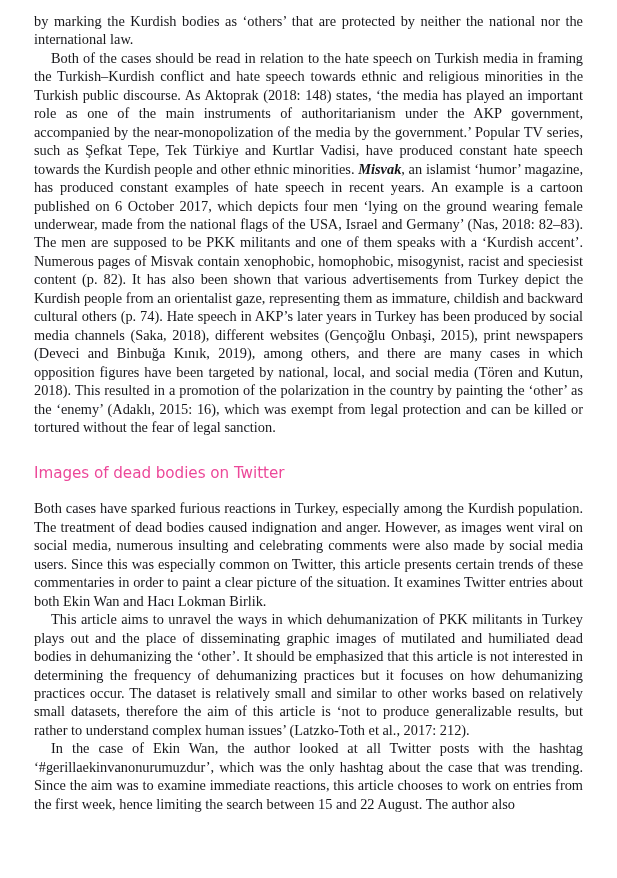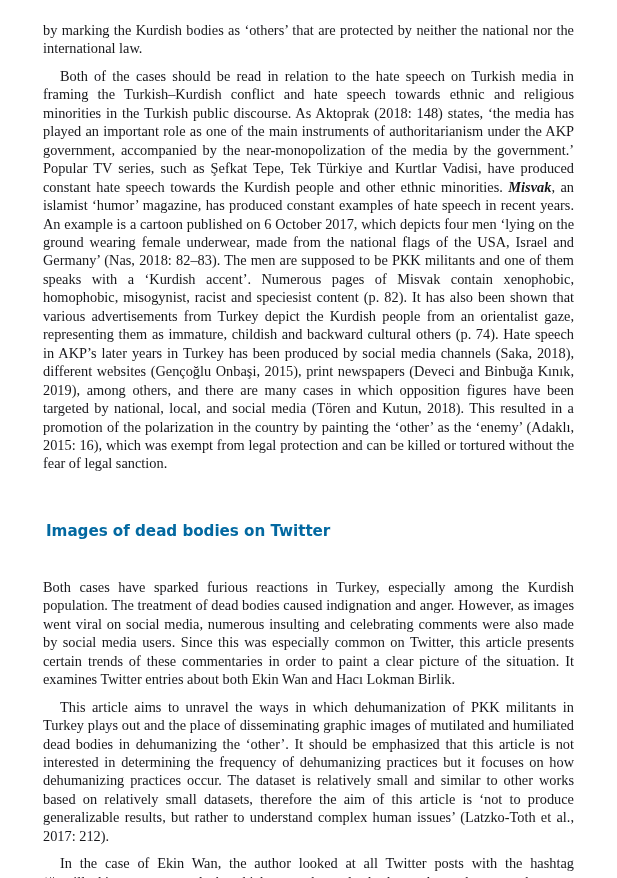--- a/index.html
+++ b/index.html
@@ -25,41 +25,41 @@
     background: #ffffff;
   }
 
   .body-text {
     font-family: "Liberation Serif", "DejaVu Serif", serif;
     font-size: 14.35px;
     line-height: 18.45px;
     text-align: justify;
     text-justify: inter-word;
     color: #16161a;
-    margin: 9px;
+    margin: 0;
     -webkit-font-smoothing: antialiased;
     hyphens: none;
   }
 
   
   .p-cont {
     text-indent: 0;
   }
   
   .p-indent {
     text-indent: 17px;
   }
 
   .section-heading {
     font-family: "DejaVu Sans", "Liberation Sans", sans-serif;
     font-size: 15.2px;
-    font-weight: bold;
-    color: #0369a1;
+    font-weight: normal;
+    color: #ec4899;
     letter-spacing: -0.05px;
-    margin: 12px;
+    margin: 0;
     padding: 0;
     line-height: 20px;
     text-align: left;
   }
 
   .gap-before-heading { height: 27px; }
   .gap-after-heading  { height: 16px; }
 
   em.ital {
     font-style: italic;

